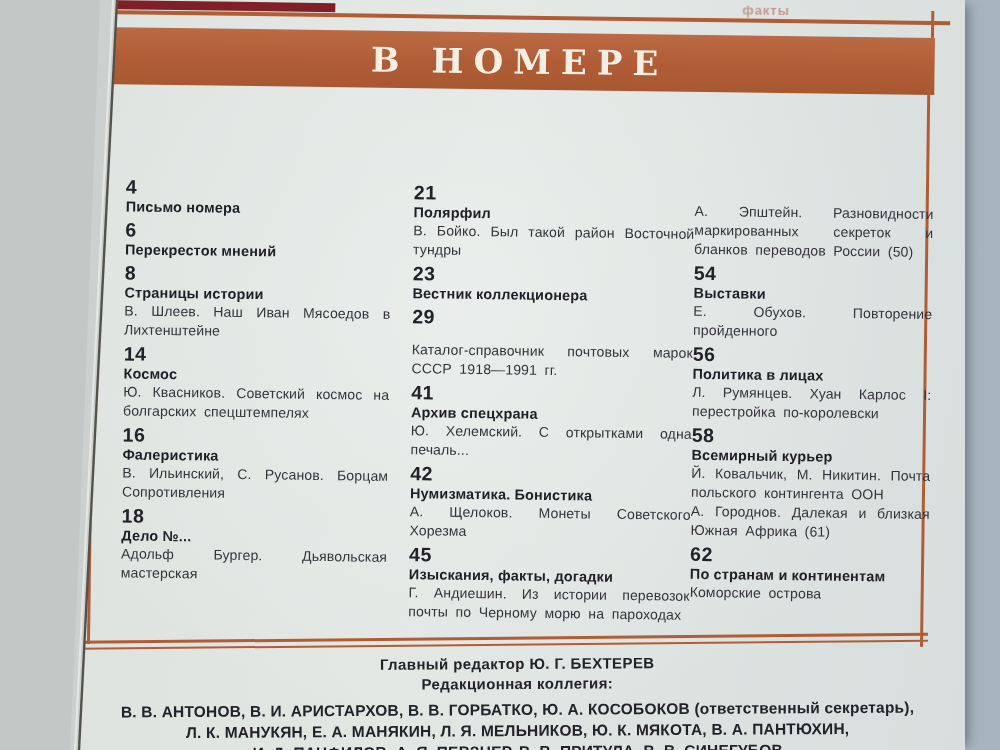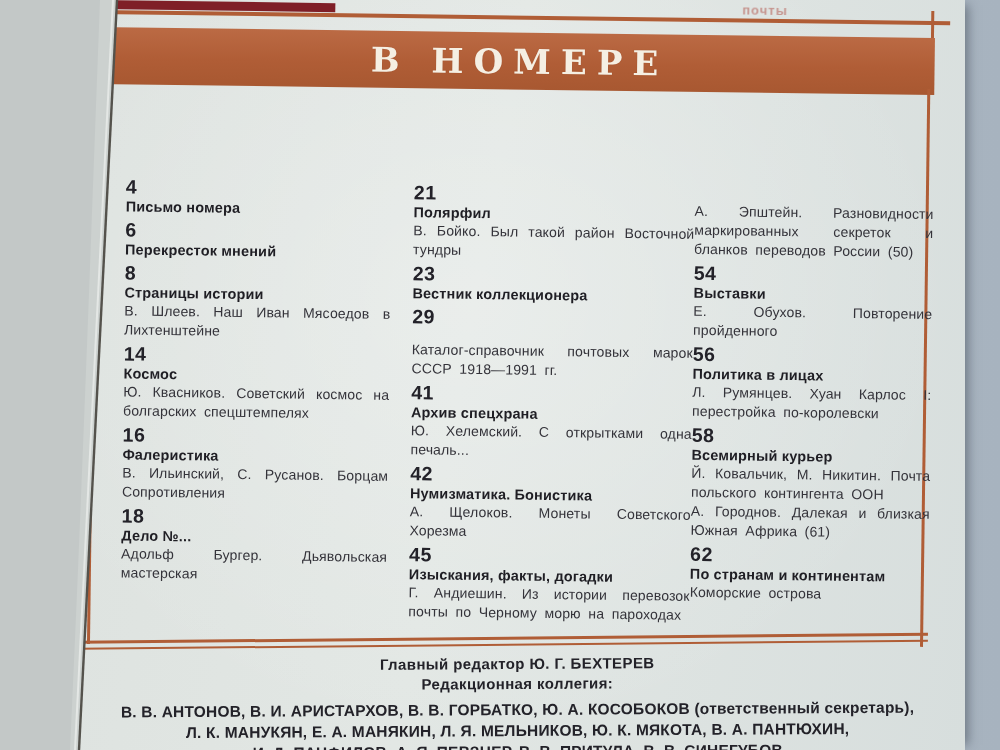--- a/index.html
+++ b/index.html
@@ -67,21 +67,21 @@
 </head>
 <body>
 
 <div class="scene">
 
   <div class="page"></div>
 
   <div class="content">
 
     <div class="frag-bar"></div>
-    <div class="year-frag">почты</div>
+    <div class="year-frag">факты</div>
     <div class="rule-top"></div>
     <div class="vline-tr"></div>
 
     <div class="band">
       <span class="band-title">В НОМЕРЕ</span>
     </div>
 
     <div class="box-left"></div>
     <div class="box-right"></div>
     <div class="box-btm-a"></div>

